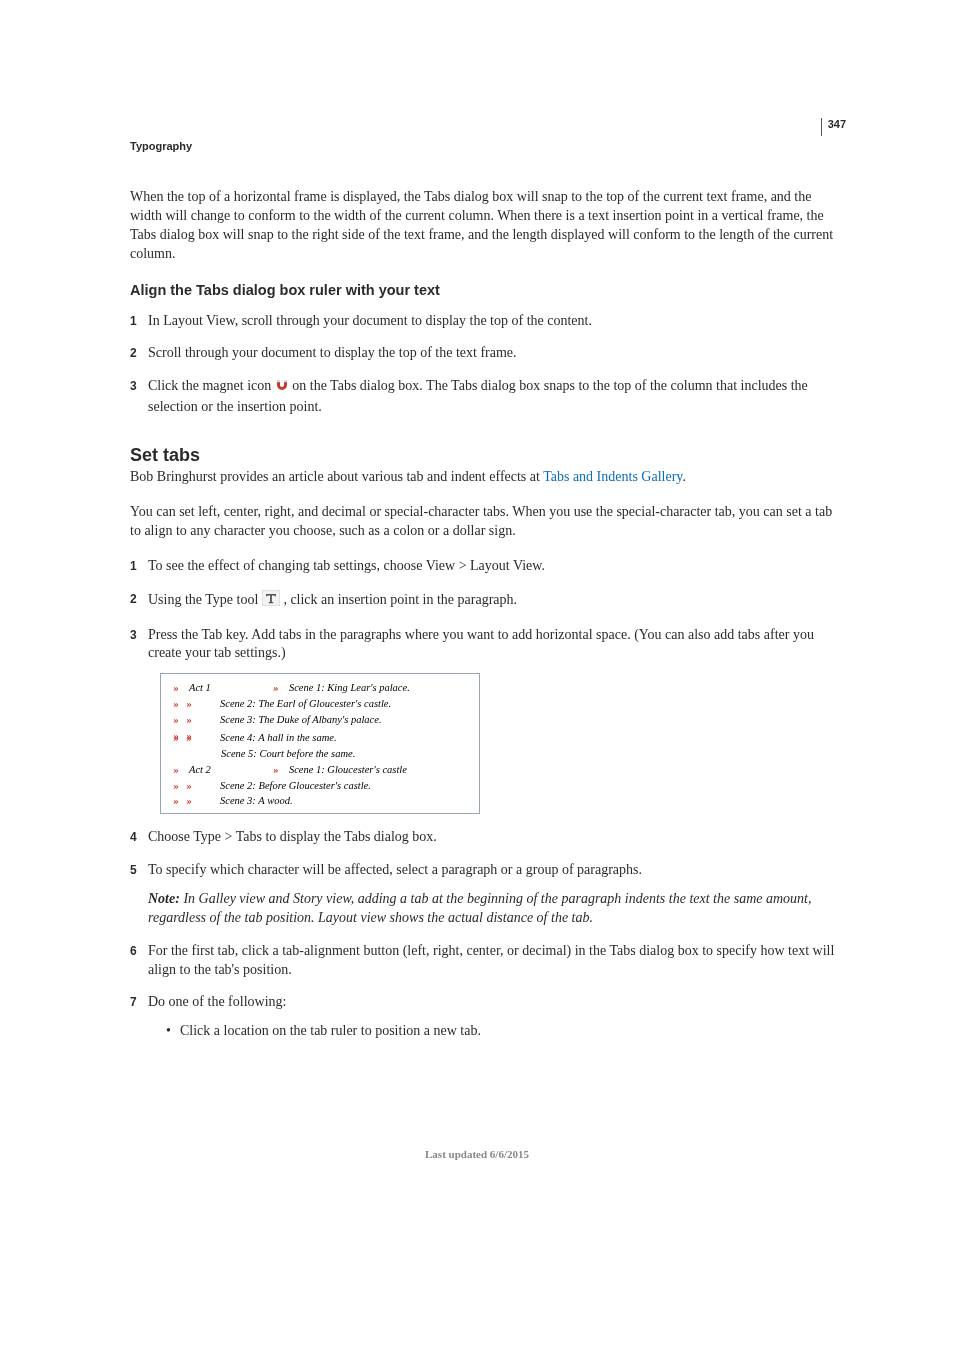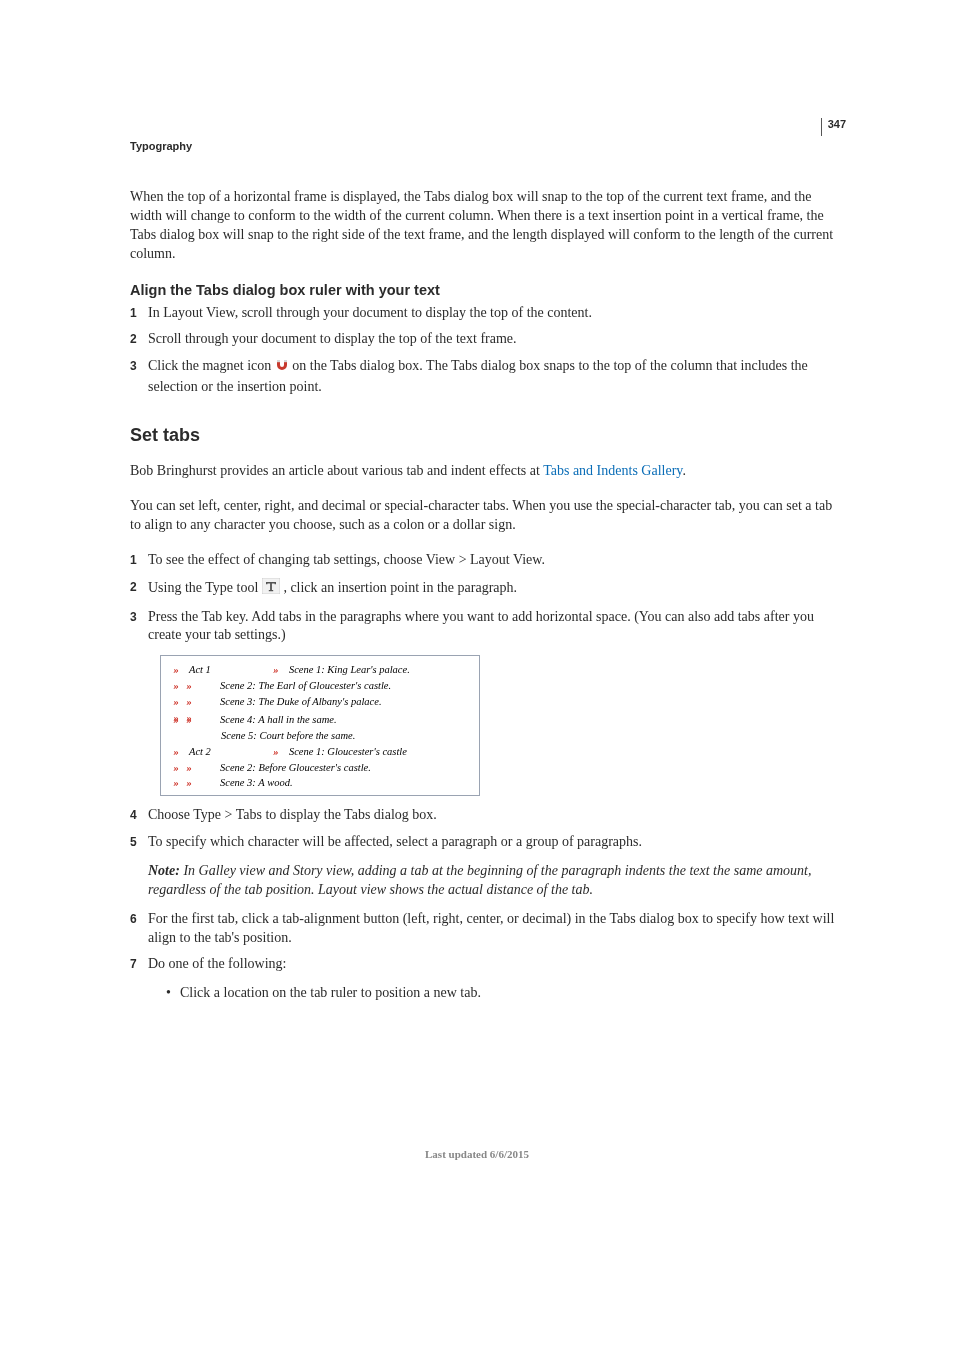--- a/index.html
+++ b/index.html
@@ -40,35 +40,35 @@
   .h3 {
     font-family: "Myriad Pro", Arial, sans-serif;
     font-weight: bold;
     font-size: 14.5px;
     margin: 18px 0 6px 0;
   }
   .h2 {
     font-family: "Myriad Pro", Arial, sans-serif;
     font-weight: bold;
     font-size: 18px;
-    margin: 28px 0 16px 0;
+    margin: 28px 0 2px 0;
   }
   ol.steps {
     list-style: none;
     padding: 0;
     margin: 0 0 10px 0;
     counter-reset: step;
   }
   ol.steps > li {
     counter-increment: step;
     position: relative;
     padding-left: 18px;
     font-size: 14px;
     line-height: 1.35;
-    margin: 6px 0 8px 0;
+    margin: 14px 0 8px 0;
   }
   ol.steps > li::before {
     content: counter(step);
     position: absolute;
     left: 0;
     top: 1px;
     font-family: "Myriad Pro", Arial, sans-serif;
     font-weight: bold;
     font-size: 12px;
   }

